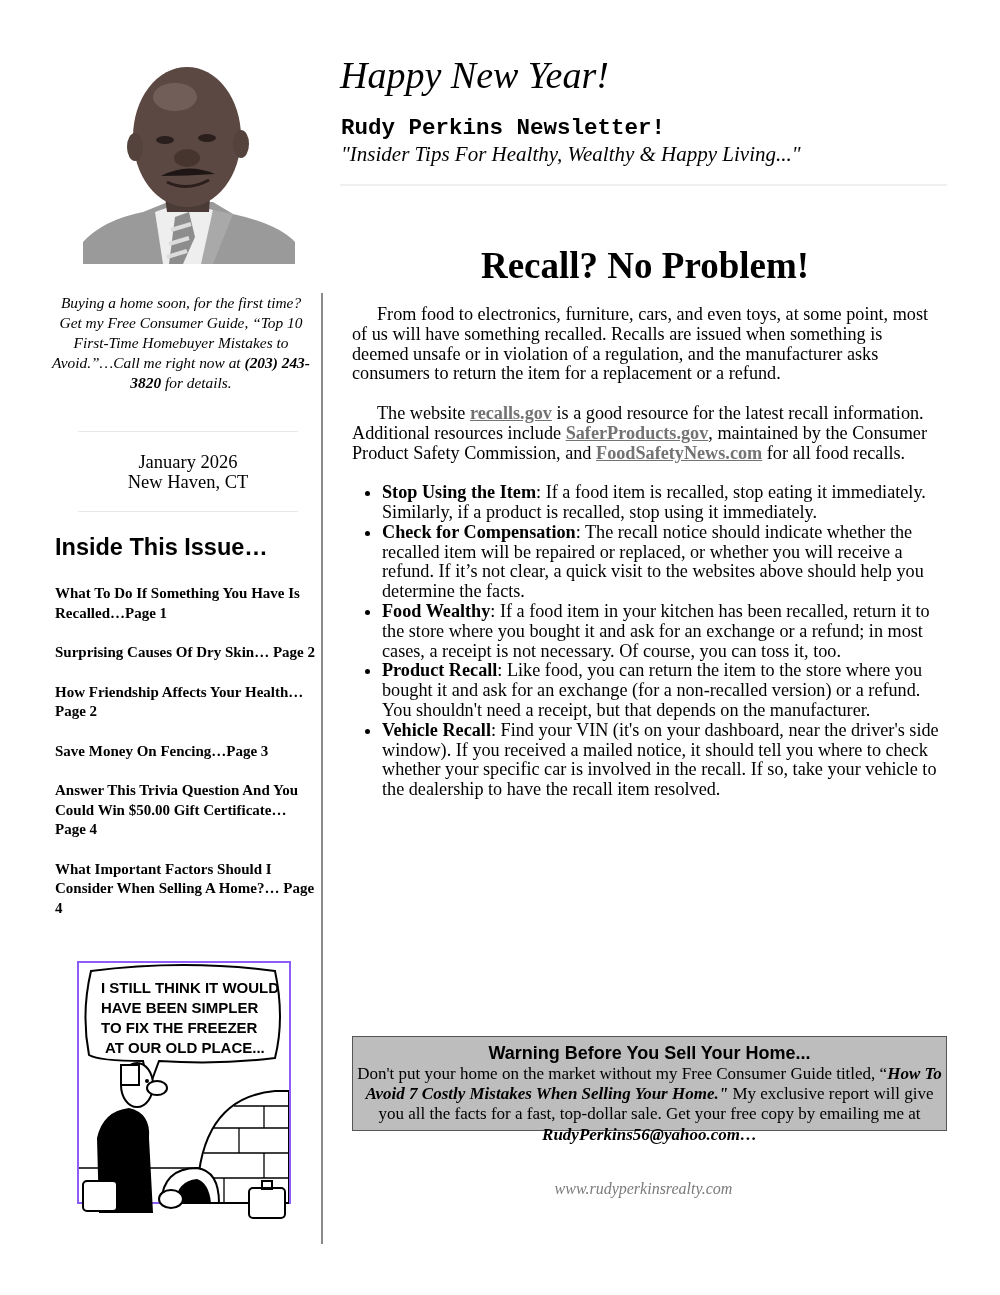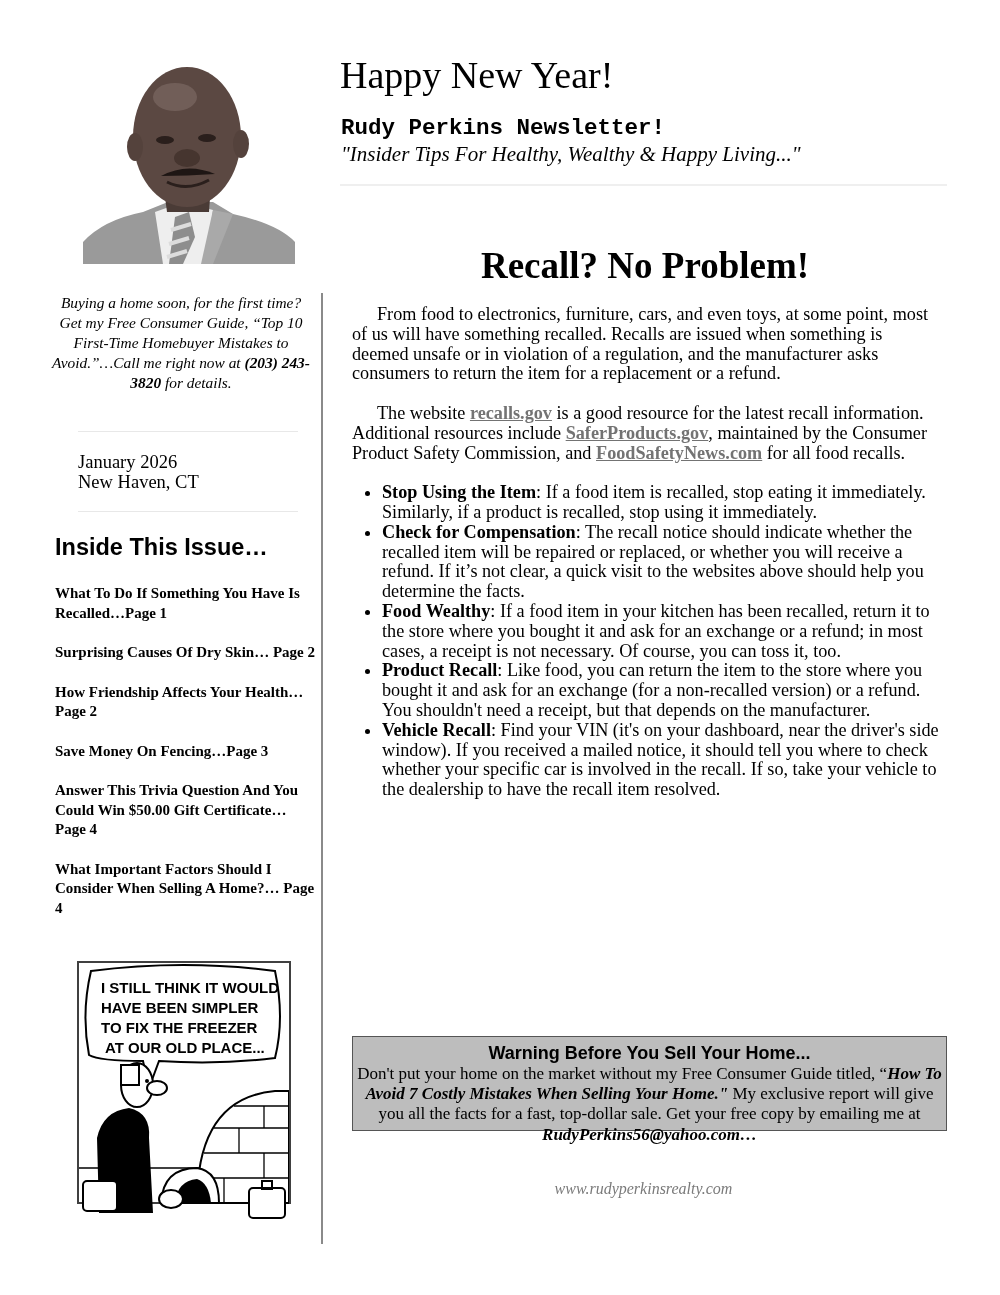--- a/index.html
+++ b/index.html
@@ -4,31 +4,31 @@
 <style>
   html, body { margin: 0; padding: 0; background: #ffffff; }
   body { width: 1000px; height: 1295px; position: relative; overflow: hidden; color: #000; font-family: "Liberation Serif", serif; }
   .abs { position: absolute; }
 
   
   .photo { left: 83px; top: 52px; width: 212px; height: 212px; }
   .promo { left: 50px; top: 293px; width: 262px; text-align: center; font-style: italic; font-size: 15.4px; line-height: 20px; }
   .promo b { font-style: italic; }
   .hr-left { height: 1px; background: #e8e8e8; }
-  .dateline { left: 78px; top: 452px; width: 220px; font-size: 18.5px; line-height: 20px; }
+  .dateline { left: 78px; top: 452px; width: 220px; text-align: center; font-size: 18.5px; line-height: 20px; }
   .inside-title { left: 55px; top: 534px; font-family: "Liberation Sans", sans-serif; font-weight: bold; font-size: 23.5px; }
   .toc { left: 55px; top: 584px; width: 262px; }
   .toc-item { font-weight: bold; font-size: 15px; line-height: 19.5px; margin-bottom: 20px; }
-  .cartoon { left: 77px; top: 961px; width: 214px; height: 243px; border: 2px solid #404040; box-sizing: border-box; background: #fff; }
+  .cartoon { left: 77px; top: 961px; width: 214px; height: 243px; border: 2px solid #8b5cf6; box-sizing: border-box; background: #fff; }
 
   
   .vdivider { left: 321px; top: 293px; width: 2px; height: 951px; background: #8a8a8a; }
 
   
-  .hny { left: 340px; top: 52px; font-size: 38px; line-height: 46px; }
+  .hny { left: 340px; top: 52px; font-style: italic; font-size: 38px; line-height: 46px; }
   .nl-title { left: 341px; top: 114px; font-family: Liberation Mono, monospace; font-weight: bold; font-size: 22.5px; line-height: 28px; }
   .tagline { left: 341px; top: 141px; font-style: italic; font-size: 21px; line-height: 26px; }
   .hr-top { left: 340px; top: 184px; width: 607px; height: 2px; background: #efefef; }
 
   
   .headline { left: 340px; top: 240px; width: 610px; text-align: center; font-weight: bold; font-size: 37px; line-height: 52px; }
   .article { left: 352px; top: 305px; width: 590px; font-size: 18.2px; line-height: 19.8px; }
   .article p { margin: 0 0 19.8px 0; text-indent: 25px; }
   .article a { color: #737373; font-weight: bold; text-decoration: underline; }
   .article ul { margin: 0; padding-left: 30px; }

